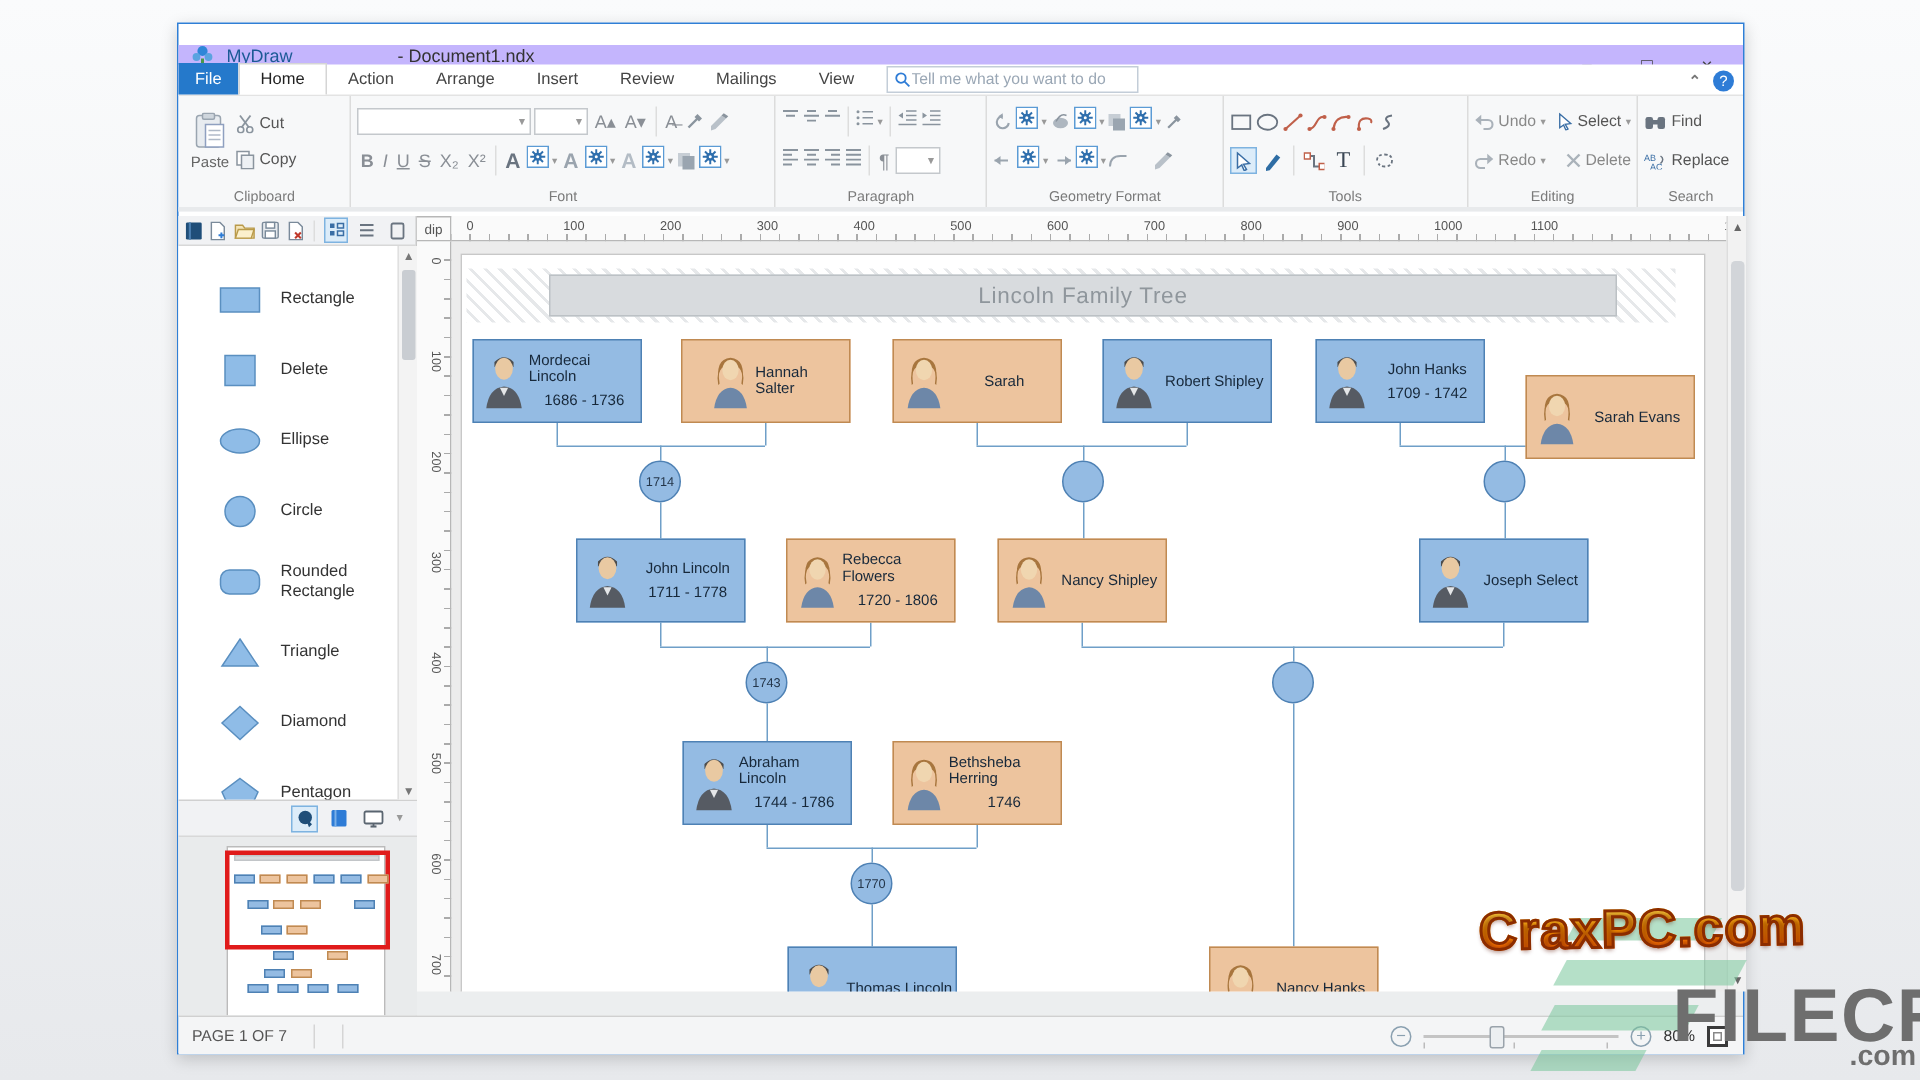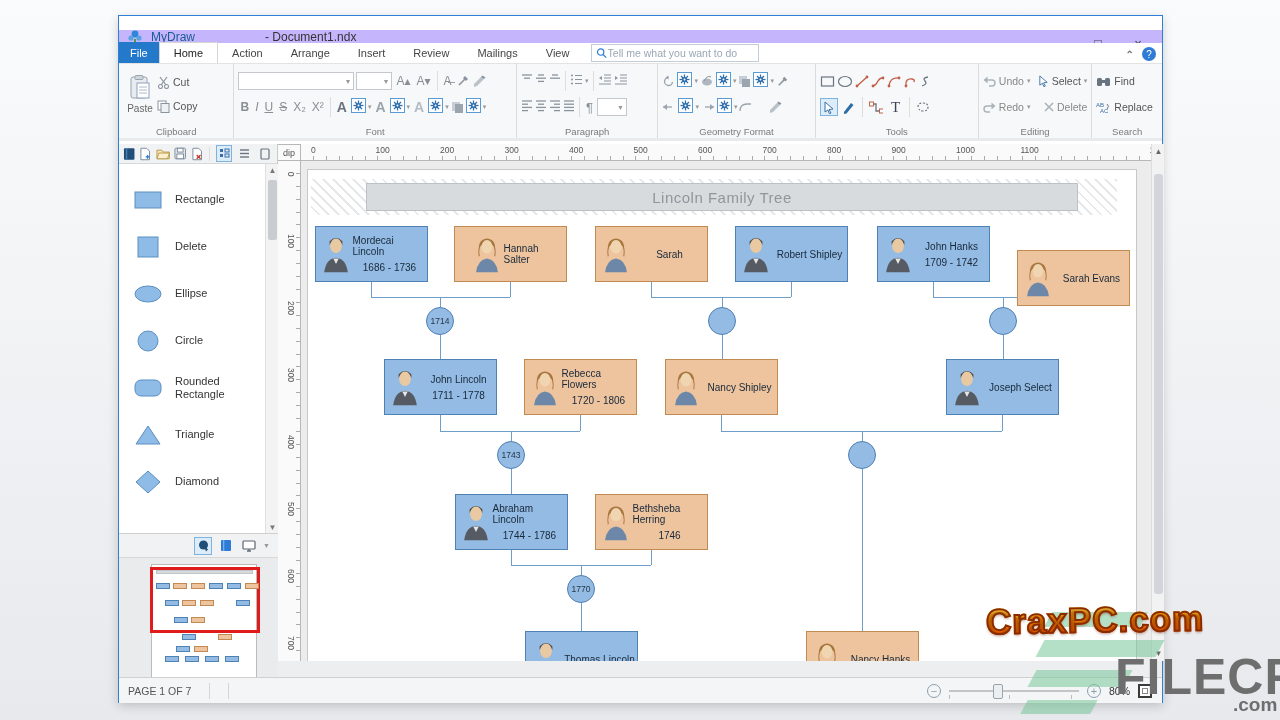--- a/index.html
+++ b/index.html
@@ -48,21 +48,21 @@
   .toolbox { width:18px; height:18px; display:flex; align-items:center; justify-content:center; border:1px solid transparent; }
   .toolbox.sel { border:1px solid #7eb3e0; background:#dcecf9; }
 
   
   .main { position:absolute; left:0; top:128px; width:100%; height:533px; background:#eceeef; }
 
   
   .lpanel { position:absolute; left:0; top:0; width:159px; height:533px; background:#f1f2f4; border-right:1px solid #c9c9c9; }
   .lp-toolbar { height:20px; display:flex; align-items:center; gap:4px; padding:0 4px; border-bottom:1px solid #d8d8d8; }
   .shape-list { position:absolute; left:0; top:20px; width:159px; height:370px; background:#fff; overflow:hidden; border-bottom:1px solid #d0d0d0; }
-  .shape-item { position:absolute; left:0; width:145px; height:47px; display:flex; align-items:center; padding-left:14px; gap:12px; }
+  .shape-item { position:absolute; left:0; width:145px; height:47px; display:flex; align-items:center; padding-left:26px; gap:12px; }
   .shape-item span { font-size:11px; color:#333; width:70px; line-height:1.15; }
   .sl-scroll { position:absolute; right:0; top:0; width:13px; height:370px; background:#f3f3f3; border-left:1px solid #e0e0e0; }
   .sl-thumb { position:absolute; left:2px; top:16px; width:9px; height:60px; background:#c9cdd2; border-radius:2px; }
   .sl-arrow { position:absolute; left:0; width:13px; font-size:8px; color:#777; text-align:center; }
   .pan-toolbar { position:absolute; left:0; top:390px; width:159px; height:24px; display:flex; align-items:center; justify-content:flex-end; gap:5px; padding-right:8px; background:#f1f2f4; border-bottom:1px solid #d8d8d8; }
   .minimap { position:absolute; left:0; top:414px; width:159px; height:119px; background:#e9ebec; overflow:hidden; }
   .mini-page { position:absolute; left:32px; top:6px; width:106px; height:118px; background:#fff; border:1px solid #bbb; }
   .mini-box { position:absolute; height:6px; width:14px; }
   .mini-box.male { background:#94bbe3; border:1px solid #4e81b4; }
   .mini-box.female { background:#edc49e; border:1px solid #c08a52; }
@@ -677,20 +677,26 @@
             <svg width="30" height="24">
               <path d="M15 3 L27 21 L3 21 Z" fill="#8fbce7" stroke="#5a8fc0"></path>
             </svg>
             <span>Triangle</span>
           </div>
           <div class="shape-item" style="top: 294px;">
             <svg width="30" height="26">
               <path d="M15 2 L27 13 L15 24 L3 13 Z" fill="#8fbce7" stroke="#5a8fc0"></path>
             </svg>
             <span>Diamond</span>
+          </div>
+          <div class="shape-item" style="top: 341px;">
+            <svg width="30" height="24">
+              <path d="M15 2 L27 11 L22 22 L8 22 L3 11 Z" fill="#8fbce7" stroke="#5a8fc0"></path>
+            </svg>
+            <span>Pentagon</span>
           </div>
         </div>
 
       <div class="pan-toolbar">
         <span class="toolbox sel">
           <svg width="13" height="13" viewBox="0 0 13 13">
               <circle cx="6.5" cy="6" r="4.5" fill="#1f4e79"></circle>
               <path d="M6.5 6 L11 10.5 l-2 2z" fill="#1f4e79"></path>
             </svg>
         </span>

